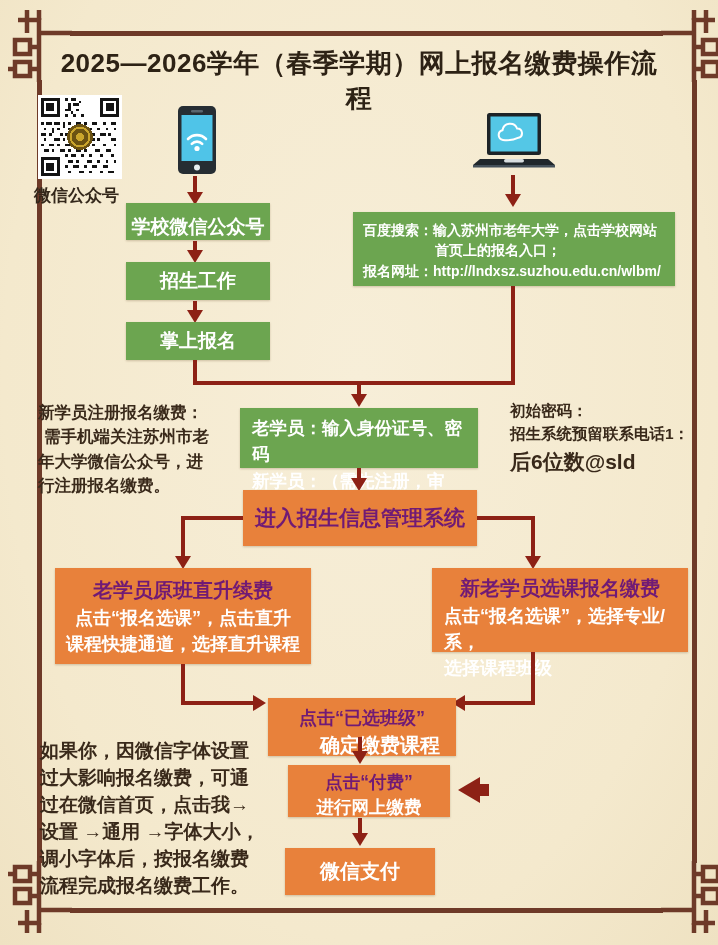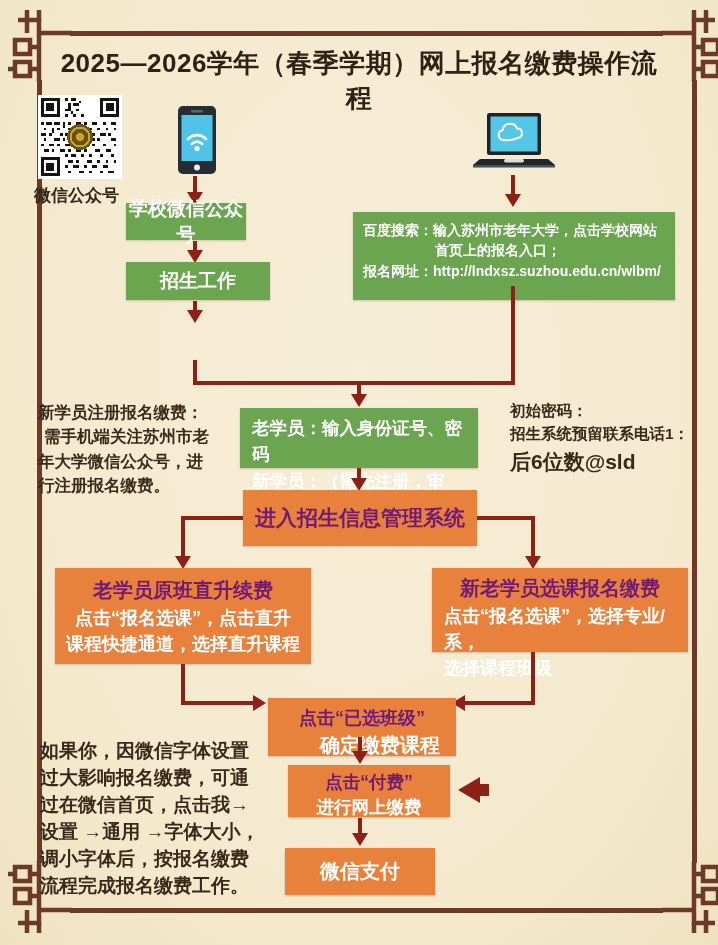--- a/index.html
+++ b/index.html
@@ -138,39 +138,42 @@
     <rect x="20.5" y="3.5" width="47" height="35" fill="#54c7e6"></rect>
     <path d="M33 27 a5 5 0 0 1 -0.5-9.8 a7.6 7.6 0 0 1 14.6-1.7 a4.7 4.7 0 0 1 1.5 9.2 c-5.2 2.4-10.4 3-15.6 2.3 z" fill="none" stroke="#fff" stroke-width="2"></path>
     <polygon points="10,46 78,46 85,52 3,52" fill="#20272c"></polygon>
     <rect x="34" y="46" width="20" height="3.5" rx="1.7" fill="#d8dee0"></rect>
     <rect x="3" y="52" width="82" height="2.5" fill="#44505a"></rect>
   </svg>
 
   <div class="vline" style="left:193px;top:176px;height:18px;"></div>
   <div class="ah-down" style="left:187px;top:192px;"></div>
 
-  <div class="gbox" style="left:126px;top:203px;width:120px;height:37px;font-size:19px;">
+  <div class="gbox" style="left:126px;top:203px;width:144px;height:37px;font-size:19px;align-items:flex-end;">
     <span>学校微信公众号</span>
   </div>
 
   <div class="vline" style="left:193px;top:241px;height:11px;"></div>
   <div class="ah-down" style="left:187px;top:250px;"></div>
 
   <div class="gbox" style="left:126px;top:262px;width:144px;height:38px;font-size:19px;">
     <span>招生工作</span>
   </div>
 
   <div class="vline" style="left:193px;top:301px;height:11px;"></div>
   <div class="ah-down" style="left:187px;top:310px;"></div>
 
+  <div class="gbox" style="left:126px;top:322px;width:144px;height:38px;font-size:19px;">
+    <span>掌上报名</span>
+  </div>
 
   <div class="vline" style="left:511px;top:175px;height:21px;"></div>
   <div class="ah-down" style="left:505px;top:194px;"></div>
 
-  <div class="gbox" style="left:353px;top:212px;width:322px;height:88px;font-size:14px;line-height:1.45;display:block;text-align:left;box-sizing:border-box;padding:8px 10px;">
+  <div class="gbox" style="left:353px;top:212px;width:322px;height:74px;font-size:14px;line-height:1.45;display:block;text-align:left;box-sizing:border-box;padding:8px 10px;">
     <div>百度搜索：输入苏州市老年大学，点击学校网站</div>
     <div style="padding-left:72px;">首页上的报名入口；</div>
     <div>报名网址：http://lndxsz.suzhou.edu.cn/wlbm/</div>
   </div>
 
   <div class="vline" style="left:193px;top:360px;height:25px;"></div>
   <div class="vline" style="left:511px;top:286px;height:99px;"></div>
   <div class="hline" style="left:193px;top:381px;width:322px;"></div>
   <div class="vline" style="left:357px;top:383px;height:13px;"></div>
   <div class="ah-down" style="left:351px;top:394px;"></div>

